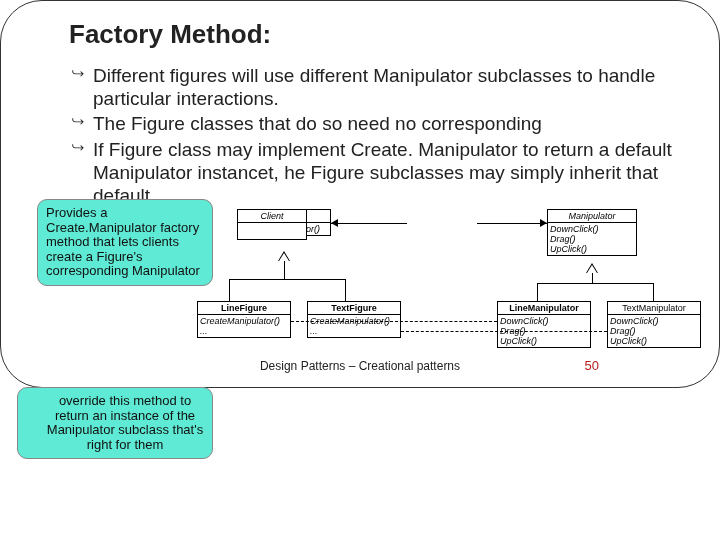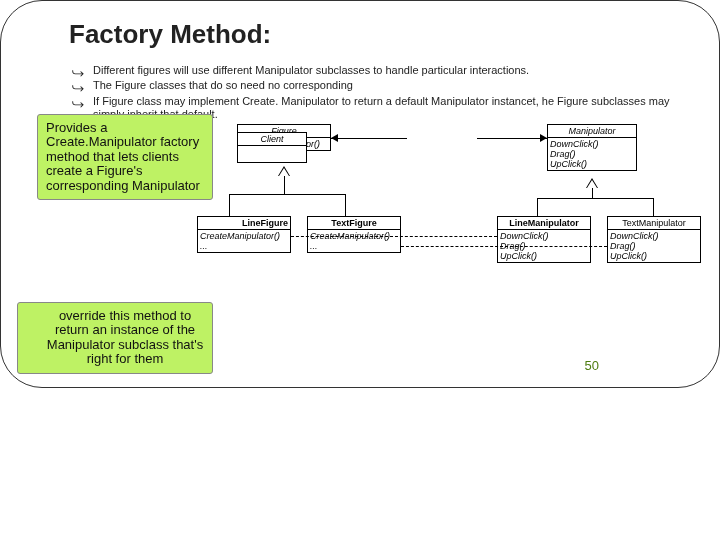--- a/index.html
+++ b/index.html
@@ -1,41 +1,41 @@
 <!DOCTYPE html>
 <html><head>
 <meta charset="utf-8">
 <style>
   * { box-sizing: border-box; margin: 0; padding: 0; }
   body { width: 720px; height: 540px; background: #fff; font-family: Arial, Helvetica, sans-serif; position: relative; overflow: hidden; }
   .slide { width: 720px; height: 388px; border: 1px solid #333; border-radius: 42px; padding: 18px 38px 10px 38px; position: relative; }
   .title { font-size: 26px; color: #222; margin-left: 30px; }
   .subtitle { font-size: 22px; color: #222; margin-left: 30px; margin-top: 2px; }
   .subtitle .dashes { font-size: 30px; vertical-align: -2px; }
-  .bullets { margin-top: 14px; margin-left: 38px; font-size: 11px; color: #222; line-height: 1.22; }
+  .bullets { margin-top: 14px; margin-left: 38px; font-size: 19px; color: #222; line-height: 1.22; }
   .bullets .item { position: relative; padding-left: 16px; margin-bottom: 2px; }
   .bullets .item::before { content: "\2934"; position: absolute; left: -4px; top: 0; font-size: 15px; transform: rotate(90deg); transform-origin: center; color: #222; }
   .diagram-wrap { position: relative; width: 640px; height: 226px; margin-left: 0px; margin-top: -4px; }
-  .callout { position: absolute; background: #bef264; border: 1px solid #888; border-radius: 3px; padding: 6px 8px; font-size: 13px; color: #111; line-height: 1.12; }
+  .callout { position: absolute; background: #5eead4; border: 1px solid #888; border-radius: 10px; padding: 6px 8px; font-size: 13px; color: #111; line-height: 1.12; }
   .callout.c1 { left: -2px; top: -6px; width: 176px; }
   .callout.c2 { left: -22px; top: 182px; width: 196px; text-align: center; padding-left: 28px; }
   .diagram { position: absolute; left: 198px; top: 0; width: 452px; height: 200px; }
   .box { position: absolute; border: 1px solid #000; background: #fff; font-size: 9px; }
   .box .head { text-align: center; font-style: italic; border-bottom: 1px solid #000; padding: 1px 2px; }
   .box .body { padding: 1px 2px; font-style: italic; min-height: 10px; }
   .box .body div { white-space: nowrap; }
   .dash-h { position: absolute; border-top: 1.2px dashed #000; height: 0; }
   .solid-h { position: absolute; border-top: 1.2px solid #000; height: 0; }
   .solid-v { position: absolute; border-left: 1.2px solid #000; width: 0; }
   .tri-up-outline { position:absolute; width:0; height:0; border-left:6px solid transparent; border-right:6px solid transparent; border-bottom:10px solid #000; }
   .tri-up-fill { position:absolute; width:0; height:0; border-left:5px solid transparent; border-right:5px solid transparent; border-bottom:8px solid #fff; }
   .arrow-r { position:absolute; width:0; height:0; border-top:4px solid transparent; border-bottom:4px solid transparent; border-left:7px solid #000; }
   .arrow-l { position:absolute; width:0; height:0; border-top:4px solid transparent; border-bottom:4px solid transparent; border-right:7px solid #000; }
   .footer { position: absolute; bottom: 14px; width: 100%; left: 0; text-align: center; font-size: 12px; color: #222; }
-  .pagenum { position: absolute; right: 120px; bottom: 14px; font-size: 13px; color: #4d7c0f; }
+  .pagenum { position: absolute; right: 120px; bottom: 14px; font-size: 13px; color: #b91c1c; }
 </style>
 </head>
 <body>
 
 <div class="slide">
   <h1 class="title">Factory Method:</h1>
 
   <div class="bullets">
     <div class="item">Different figures will use different Manipulator subclasses to handle particular interactions.</div>
     <div class="item">The Figure classes that do so need no corresponding</div>
@@ -47,21 +47,21 @@
     <div class="callout c2">override this method to return an instance of the Manipulator subclass that's right for them</div>
 
     <div class="diagram">
 
       <div class="box" style="left:0; top:4px; width:94px;">
         <div class="head">Figure</div>
         <div class="body">
             <div>CreateManipulator()</div>
           </div>
       </div>
-      <div class="box" style="left:170; top:12px; width:70px;">
+      <div class="box" style="left:170; top:4px; width:70px;">
         <div class="head" style="border-bottom:1px solid #000;">Client</div>
         <div class="body" style="height:16px;"></div>
       </div>
       <div class="box" style="left:310px; top:4px; width:90px;">
         <div class="head">Manipulator</div>
         <div class="body">
           <div>DownClick()</div>
           <div>Drag()</div>
           <div>UpClick()</div>
         </div>
@@ -80,21 +80,21 @@
       <div class="solid-v" style="left:108px; top:74px; height:22px;"></div>
 
       <div class="tri-up-outline" style="left:349px; top:58px;"></div>
       <div class="tri-up-fill" style="left:350px; top:60px;"></div>
       <div class="solid-v" style="left:355px; top:68px; height:10px;"></div>
       <div class="solid-h" style="left:300px; top:78px; width:116px;"></div>
       <div class="solid-v" style="left:300px; top:78px; height:18px;"></div>
       <div class="solid-v" style="left:416px; top:78px; height:18px;"></div>
 
       <div class="box" style="left:-40px; top:96px; width:94px;">
-        <div class="head" style="font-weight:bold; font-style:normal;text-align:right;">LineFigure</div>
+        <div class="head" style="font-weight:bold; font-style:normal;">LineFigure</div>
         <div class="body">
           <div>CreateManipulator()</div>
           <div>...</div>
         </div>
       </div>
       <div class="box" style="left:70px; top:96px; width:94px;">
         <div class="head" style="font-weight:bold; font-style:normal;">TextFigure</div>
         <div class="body">
           <div>CreateManipulator()</div>
           <div>...</div>
@@ -115,14 +115,15 @@
           <div>Drag()</div>
           <div>UpClick()</div>
         </div>
       </div>
 
       <div class="dash-h" style="left:54px; top:116px; width:206px;"></div>
       <div class="dash-h" style="left:164px; top:126px; width:206px;"></div>
     </div>
   </div>
 
+  <div class="footer">Design Patterns – Creational patterns</div>
   <div class="pagenum">50</div>
 </div>
 
 </body></html>

